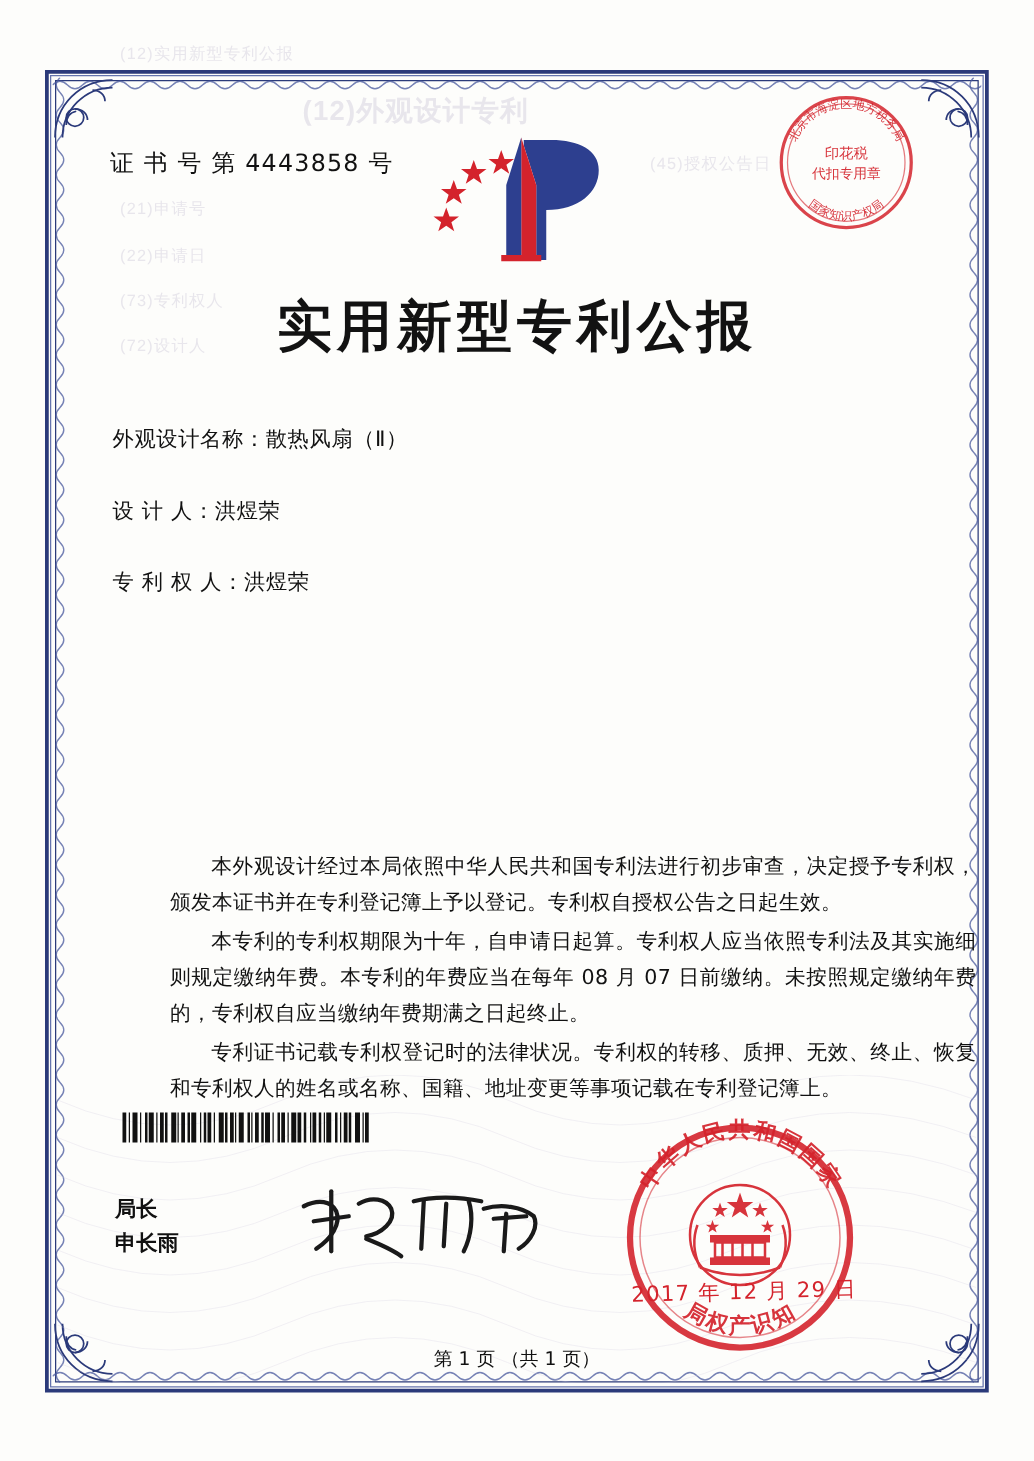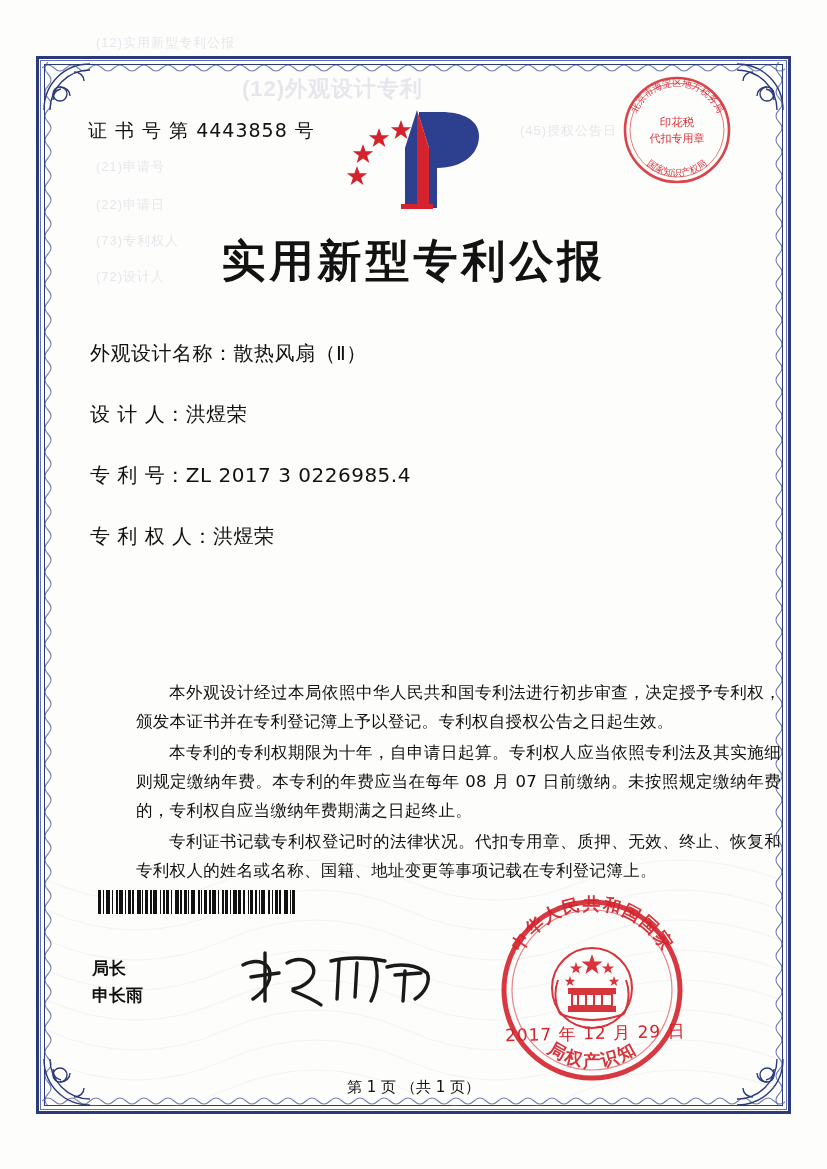--- a/index.html
+++ b/index.html
@@ -108,21 +108,21 @@
     font-family: "DejaVu Sans", sans-serif;
   }
 
   
   .fields {
     position: absolute;
     top: 340px; left: 90px;
     width: 640px;
   }
   .field-row {
-    font-size: 20px;
+    font-size: 17px;
     color: #111;
     margin-bottom: 34px;
     letter-spacing: 0.5px;
     font-family: "DejaVu Sans", sans-serif;
     white-space: nowrap;
   }
   .field-label { display: inline; }
   .field-value { display: inline; }
 
   
@@ -324,31 +324,28 @@
   <div class="main-title">实用新型专利公报</div>
 
   <div class="fields">
     <div class="field-row">
       <span class="field-label">外观设计名称：</span><span class="field-value">散热风扇（Ⅱ）</span>
     </div>
     <div class="field-row">
       <span class="field-label">设  计  人：</span><span class="field-value">洪煜荣</span>
     </div>
     <div class="field-row">
-      <span class="field-label">专  利  号：</span><span class="field-value">ZL 2017 3 0226985.4</span>
-    </div>
-    <div class="field-row">
       <span class="field-label">专 利 权 人：</span><span class="field-value">洪煜荣</span>
     </div>
   </div>
 
   <div class="body-text">
     <p>本外观设计经过本局依照中华人民共和国专利法进行初步审查，决定授予专利权，颁发本证书并在专利登记簿上予以登记。专利权自授权公告之日起生效。</p>
     <p>本专利的专利权期限为十年，自申请日起算。专利权人应当依照专利法及其实施细则规定缴纳年费。本专利的年费应当在每年 08 月 07 日前缴纳。未按照规定缴纳年费的，专利权自应当缴纳年费期满之日起终止。</p>
-    <p>专利证书记载专利权登记时的法律状况。代扣专用章、质押、无效、终止、恢复和专利权人的姓名或名称、国籍、地址变更等事项记载在专利登记簿上。</p>
+    <p>专利证书记载专利权登记时的法律状况。专利权的转移、质押、无效、终止、恢复和专利权人的姓名或名称、国籍、地址变更等事项记载在专利登记簿上。</p>
   </div>
 
   <svg class="guilloche" viewBox="0 0 735 246" preserveAspectRatio="none">
     <g fill="none" stroke="#cfc9dd" stroke-width="0.6">
       <path d="M0 20 Q 90 60 180 20 T 360 20 T 540 20 T 735 20"></path>
       <path d="M0 50 Q 90 90 180 50 T 360 50 T 540 50 T 735 50"></path>
       <path d="M0 80 Q 90 120 180 80 T 360 80 T 540 80 T 735 80"></path>
       <path d="M0 110 Q 90 150 180 110 T 360 110 T 540 110 T 735 110"></path>
       <path d="M0 140 Q 90 180 180 140 T 360 140 T 540 140 T 735 140"></path>
       <path d="M0 170 Q 90 210 180 170 T 360 170 T 540 170 T 735 170"></path>

